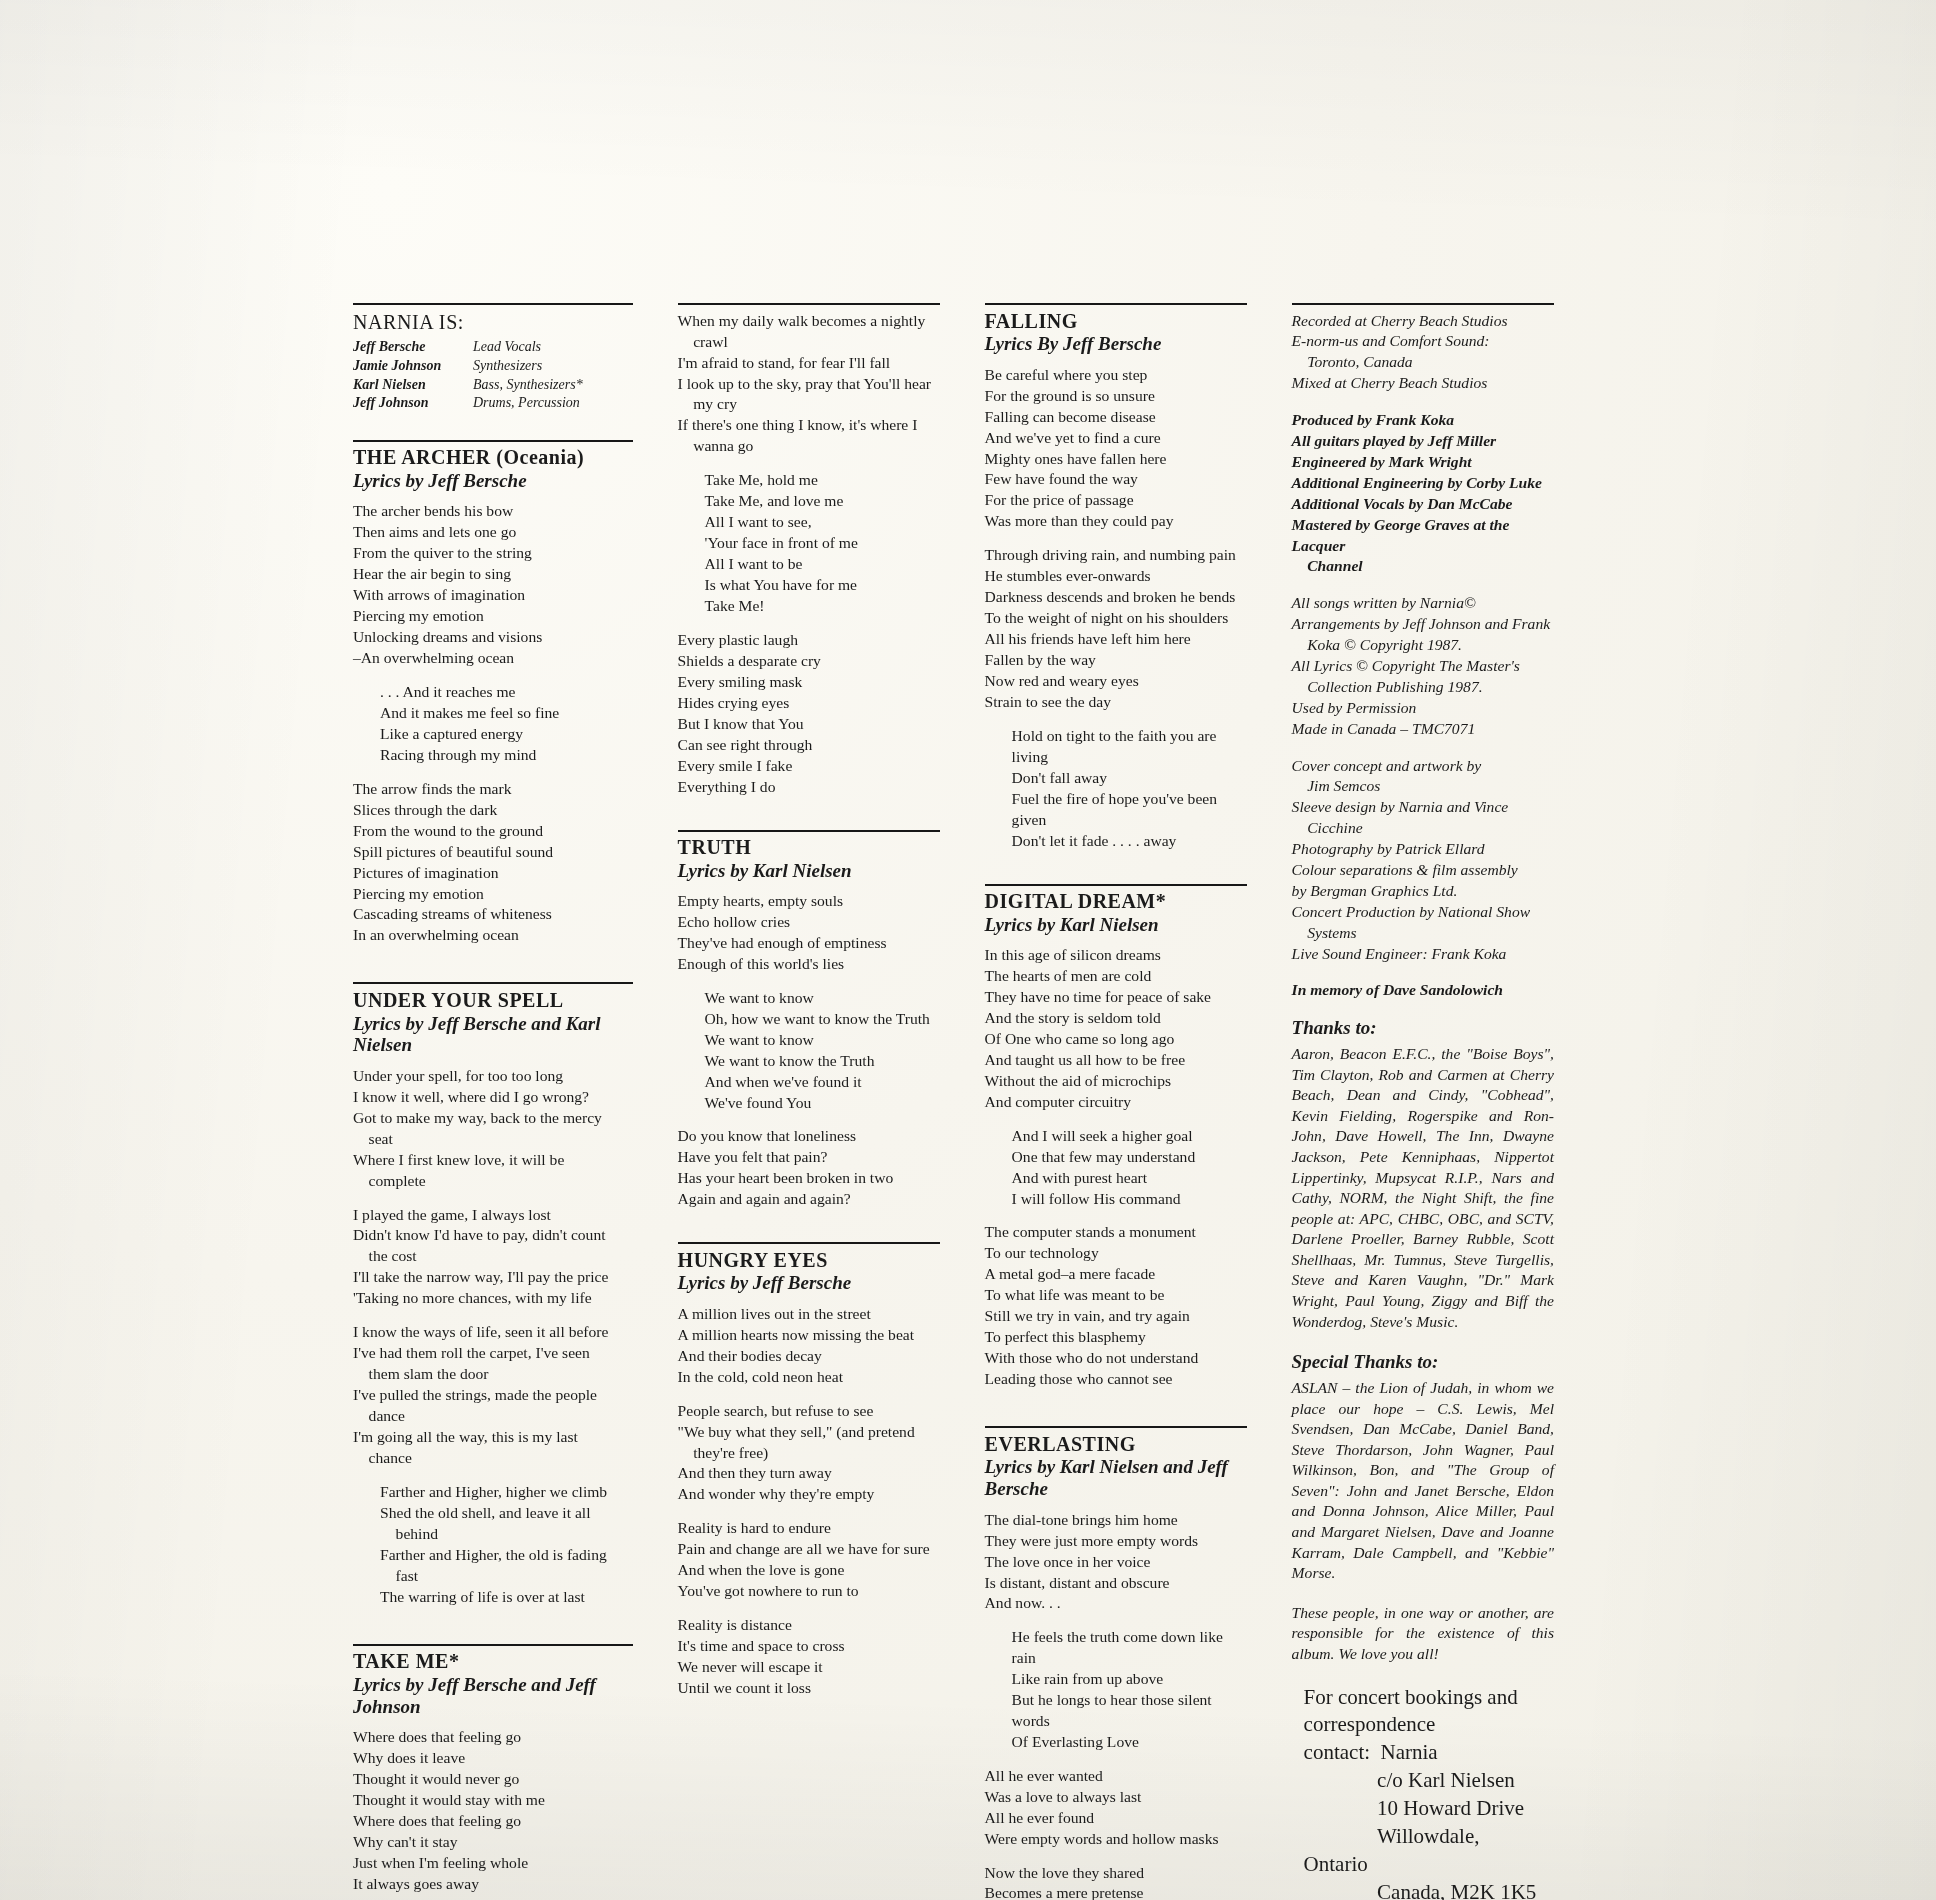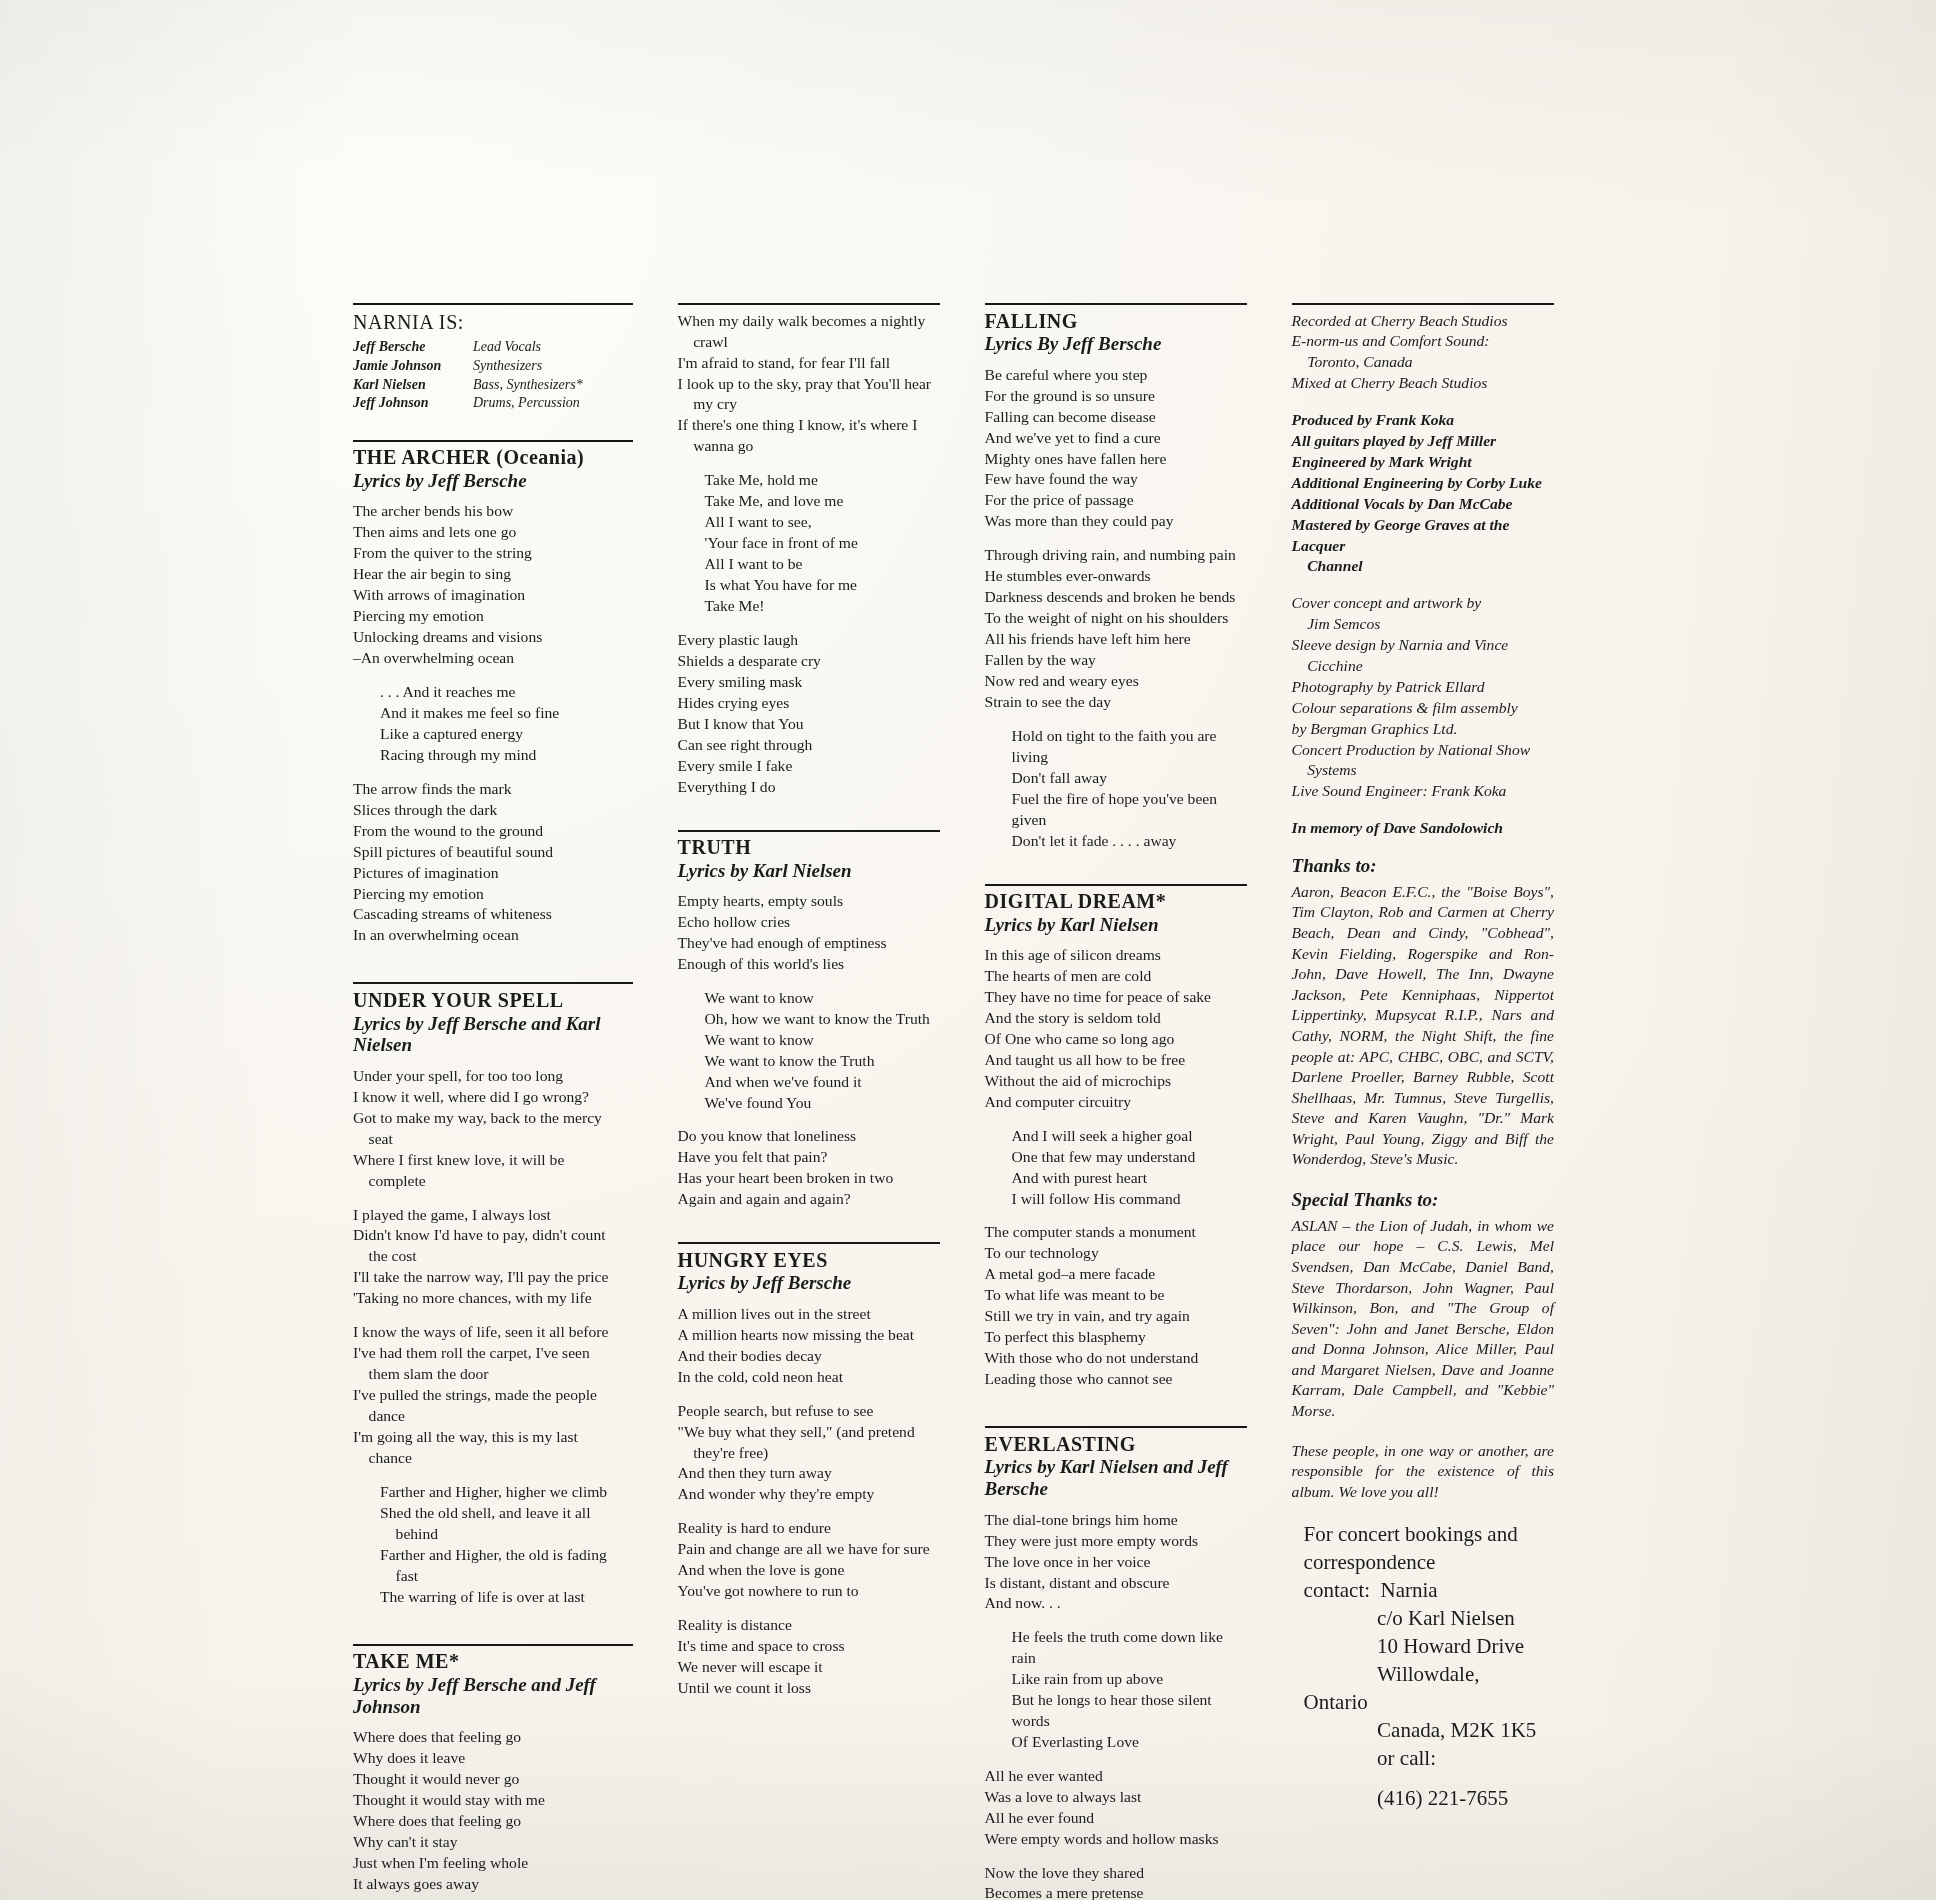--- a/index.html
+++ b/index.html
@@ -396,20 +396,27 @@
 E-norm-us and Comfort Sound:
     Toronto, Canada
 Mixed at Cherry Beach Studios</div>
     <div class="cred-block bold">Produced by Frank Koka
 All guitars played by Jeff Miller
 Engineered by Mark Wright
 Additional Engineering by Corby Luke
 Additional Vocals by Dan McCabe
 Mastered by George Graves at the Lacquer
     Channel</div>
+    <div class="cred-block">All songs written by Narnia©
+Arrangements by Jeff Johnson and Frank
+    Koka © Copyright 1987.
+All Lyrics © Copyright The Master's
+    Collection Publishing 1987.
+Used by Permission
+Made in Canada – TMC7071</div>
     <div class="cred-block">Cover concept and artwork by
     Jim Semcos
 Sleeve design by Narnia and Vince
     Cicchine
 Photography by Patrick Ellard
 Colour separations &amp; film assembly
 by Bergman Graphics Ltd.
 Concert Production by National Show
     Systems
 Live Sound Engineer: Frank Koka</div>

